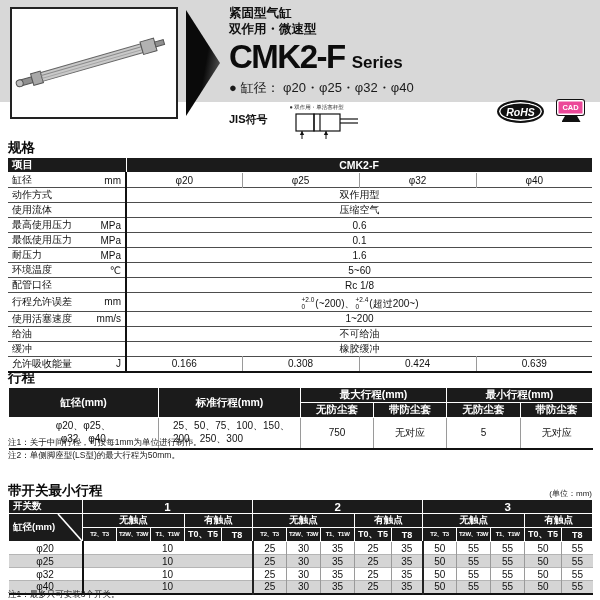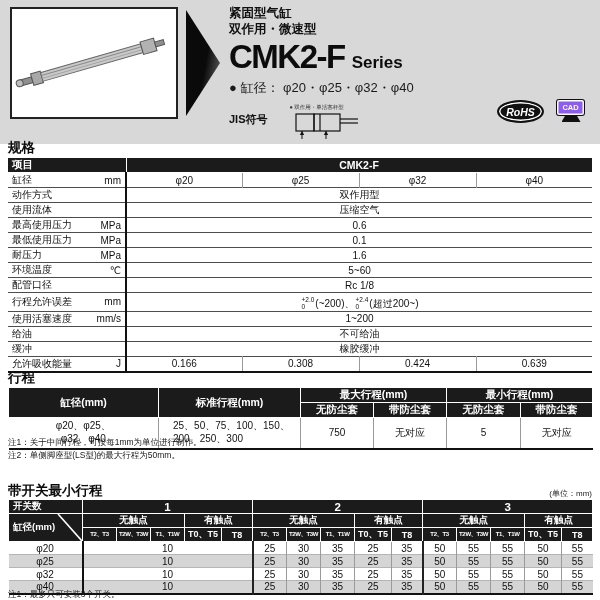--- a/index.html
+++ b/index.html
@@ -2,40 +2,40 @@
 <html><head>
 <meta charset="utf-8">
 <style>
   * { margin:0; padding:0; box-sizing:border-box; }
   body { background:#fff; }
   .page {
     position:relative; width:600px; height:600px; background:#fff;
     font-family:"Liberation Sans","DejaVu Sans",sans-serif; color:#111; overflow:hidden;
   }
   
-  .header-band { position:absolute; left:0; top:0; width:600px; height:144px; background:#d8d8d8; }
+  .header-band { position:absolute; left:0; top:0; width:600px; height:102px; background:#d8d8d8; }
   .product-box { position:absolute; left:10px; top:7px; width:168px; height:112px; background:#fff; border:2px solid #222; }
   .arrow-tri { position:absolute; left:186px; top:10px; width:34px; height:106px;
     background:linear-gradient(100deg,#0a0a0a 55%,#777 100%);
     -webkit-clip-path:polygon(0 0,100% 50%,0 100%); clip-path:polygon(0 0,100% 50%,0 100%); }
   .head-text { position:absolute; left:229px; top:6px; width:360px; }
   .sub-line { font-size:12.5px; font-weight:bold; line-height:1.25; color:#111; }
   .series-line { margin-top:1px; white-space:nowrap; }
   .series-main { font-size:33px; font-weight:bold; letter-spacing:-1.5px; color:#0c0c0c; }
   .series-suffix { font-size:17px; font-weight:bold; margin-left:7px; color:#0c0c0c; }
   .bore-line { font-size:13px; margin-top:3px; color:#1a1a1a; }
   .jis-row { display:flex; margin-top:7px; align-items:flex-start; }
   .jis-label { font-size:11px; font-weight:bold; margin-right:22px; margin-top:8px; }
   .jis-sym .jis-caption { font-size:5.5px; color:#333; margin-bottom:1px; white-space:nowrap; }
   .badge-rohs { position:absolute; left:497px; top:100px; width:47px; height:23px; background:#111;
     border:2px solid #111; border-radius:50%; box-shadow:inset 0 0 0 1.5px #fff;
     display:flex; align-items:center; justify-content:center;
     color:#fff; font-size:10.5px; font-weight:bold; font-style:italic; }
   .badge-cad { position:absolute; left:556px; top:99px; width:30px; height:25px; }
-  .cad-screen { width:29px; height:17px; background:#8b5cf6; border-radius:3px;
+  .cad-screen { width:29px; height:17px; background:#ec4899; border-radius:3px;
     box-shadow:inset 0 0 0 1px #111, inset 0 0 0 2.5px #fff;
     display:flex; align-items:center; justify-content:center; color:#fff; font-size:7.5px; font-weight:bold; }
   .cad-base { width:19px; height:6px; margin:0 auto; background:#111;
     -webkit-clip-path:polygon(18% 0,82% 0,100% 100%,0 100%); clip-path:polygon(18% 0,82% 0,100% 100%,0 100%); }
   
   .sec-title { position:absolute; left:8px; font-size:13.5px; font-weight:bold; color:#0c0c0c; }
   .unit-note { position:absolute; right:8px; font-size:8px; color:#222; }
   
   table { border-collapse:collapse; table-layout:fixed; width:584px; }
   th,td { overflow:hidden; white-space:nowrap; }

